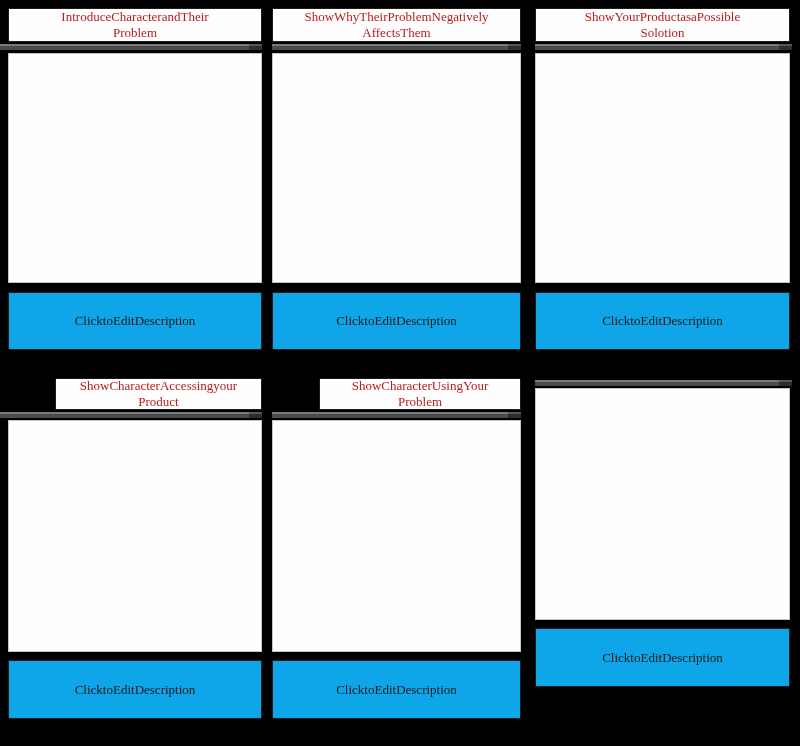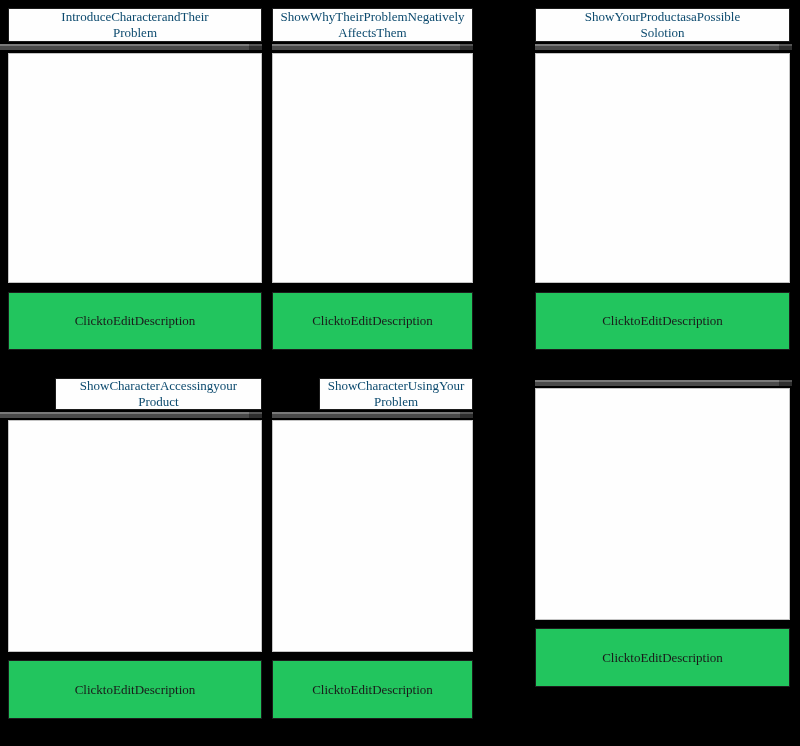--- a/index.html
+++ b/index.html
@@ -10,33 +10,33 @@
     position: relative;
     overflow: hidden;
     font-family: "Liberation Serif", serif;
   }
   .row { position: absolute; left: 0; width: 800px; }
   .row-a { top: 8px; }
   .row-b { top: 378px; }
 
   .cell { position: absolute; top: 0; }
   .col-0 { left: 8px;   width: 254px; }
-  .col-1 { left: 272px; width: 201px; }
+  .col-1 { left: 272px; width: 249px; }
   .col-2 { left: 535px; width: 255px; border-radius: 29px; }
 
   .title-box {
     background: #fefefe;
     border: 1px solid #1c1c1c;
     display: flex;
     align-items: center;
     justify-content: center;
     text-align: center;
     font-size: 13px;
     line-height: 16px;
-    color: #0c4a6e;
+    color: #b91c1c;
     white-space: pre-line;
     overflow: hidden;
   }
   .row-a .title-box { height: 32px; }
   .row-b .title-box { height: 30px; margin-left: 47px; }
 
   .scrollbar {
     height: 6px;
     margin-top: 2px;
     background: linear-gradient(#7a7a7a 0, #7a7a7a 2px, #4a4a4a 2px, #4a4a4a 100%);
@@ -54,21 +54,21 @@
 
   .image-area {
     margin-top: 3px;
     background: #fefefe;
     border: 1px solid #c4c4c4;
   }
   .row-a .image-area { height: 228px; }
   .row-b .image-area { height: 230px; margin-top: 2px; }
 
   .desc-box {
-    background: #22c55e;
+    background: #0ea5e9;
     border: 1px solid #1c1c1c;
     display: flex;
     align-items: center;
     justify-content: center;
     text-align: center;
     font-size: 13px;
     color: #1a1a1a;
   }
   .row-a .desc-box { margin-top: 9px; height: 56px; }
   .row-b .desc-box { margin-top: 8px; height: 57px; }

